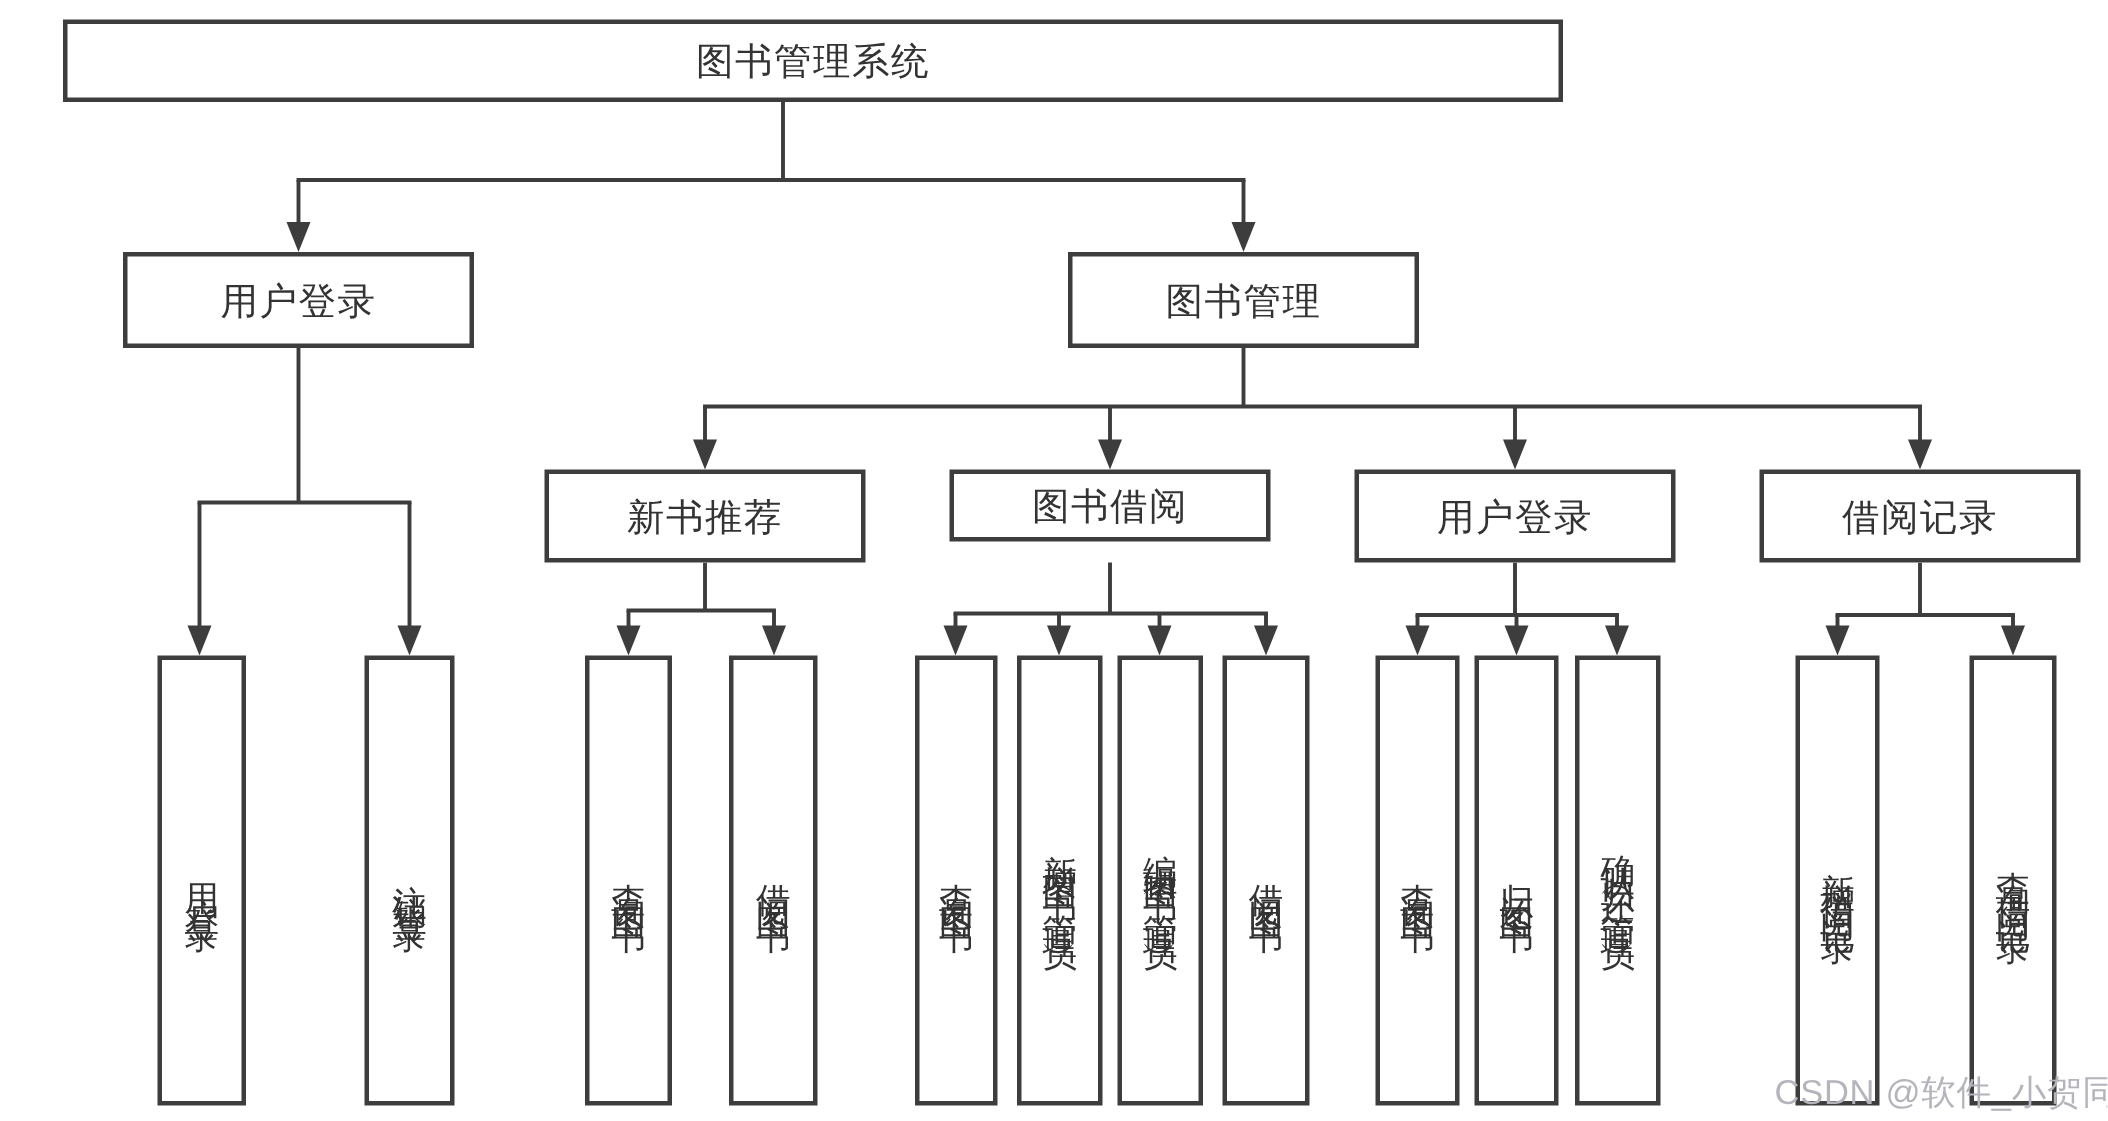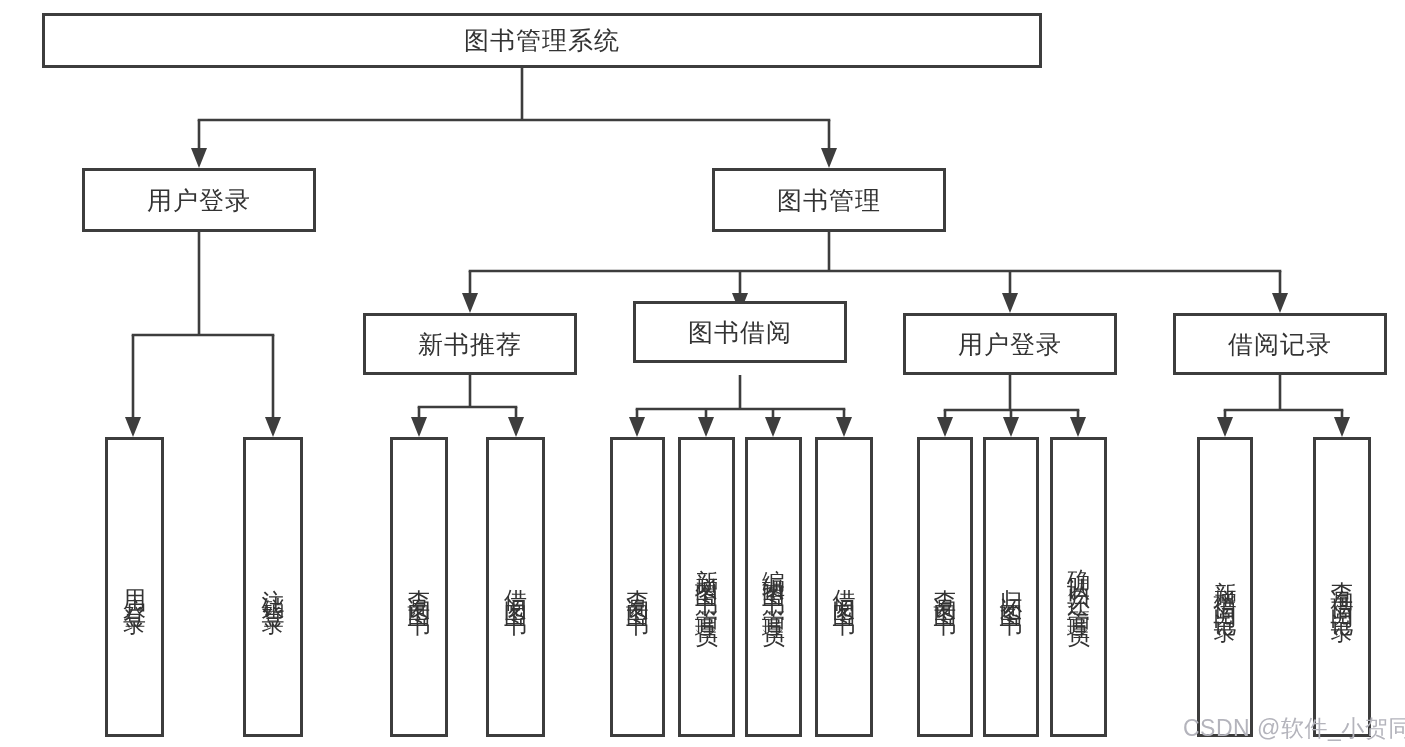--- a/index.html
+++ b/index.html
@@ -90,21 +90,21 @@
   <div class="node hnode" style="left:82px;top:168px;width:234px;height:64px;">
     <span>用户登录</span>
   </div>
   <div class="node hnode" style="left:363px;top:313px;width:214px;height:62px;">
     <span>新书推荐</span>
   </div>
 
   <div class="node hnode" style="left:712px;top:168px;width:234px;height:64px;">
     <span>图书管理</span>
   </div>
-  <div class="node hnode" style="left:633px;top:301px;width:214px;height:62px;">
+  <div class="node hnode" style="left:633px;top:313px;width:214px;height:48px;">
     <span>图书借阅</span>
   </div>
   <div class="node hnode" style="left:903px;top:313px;width:214px;height:62px;">
     <span>用户登录</span>
   </div>
   <div class="node hnode" style="left:1173px;top:313px;width:214px;height:62px;">
     <span>借阅记录</span>
   </div>
 
   <div class="node vnode" style="left:105px;top:437px;width:59px;height:300px;">

